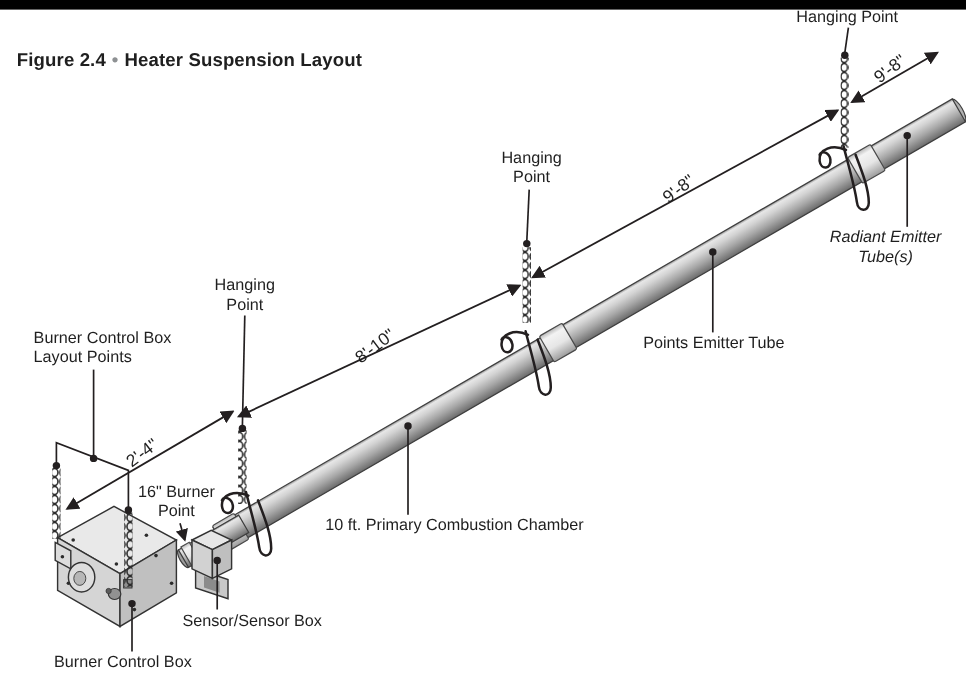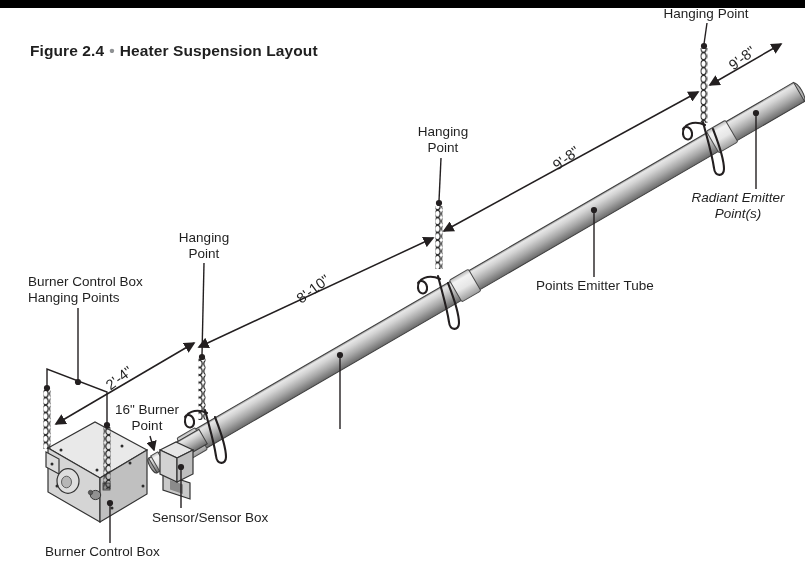--- a/index.html
+++ b/index.html
@@ -6,21 +6,21 @@
     --line:#231f20; --text:#1f1f1f; --bullet:#8e9193;
   }
   html,body { margin:0; padding:0; background:#fff; }
   .stage {
     position:relative; width:805px; height:571px; background:#ffffff;
     overflow:hidden; font-family:"Liberation Sans", sans-serif;
   }
   .topbar { position:absolute; left:0; top:0; width:805px; height:8px; background:#000; }
   .figure-title {
     position:absolute; left:14px; top:42px; font-size:15.5px; font-weight:bold;
-    color:var(--text); white-space:nowrap; letter-spacing:0.1px;margin-left:16px;
+    color:var(--text); white-space:nowrap; letter-spacing:0.1px;
   }
   .figure-title .sep { color:var(--bullet); padding:0 5px; }
   svg { position:absolute; left:0; top:0; }
   .lbl {
     position:absolute; font-size:13.5px; line-height:15.5px; color:var(--text);
     white-space:nowrap;
   }
   .ctr { transform:translateX(-50%); text-align:center; }
   .lbl span { display:block; }
   .dim {
@@ -177,44 +177,47 @@
     <span>Point</span>
   </div>
 
   <div class="lbl ctr" style="left:204px; top:230px;">
     <span>Hanging</span>
     <span>Point</span>
   </div>
 
   <div class="lbl" style="left:28px; top:274px;">
     <span>Burner Control Box</span>
-    <span>Hanging Points</span>
+    <span>Layout Points</span>
   </div>
 
   <div class="lbl ctr" style="left:147px; top:402px;">
     <span>16" Burner</span>
     <span>Point</span>
   </div>
 
   <div class="lbl" style="left:152px; top:510px;">
     <span>Sensor/Sensor Box</span>
   </div>
 
   <div class="lbl" style="left:45px; top:544px;">
     <span>Burner Control Box</span>
   </div>
 
+  <div class="lbl" style="left:271px; top:430px;">
+    <span>10 ft. Primary Combustion Chamber</span>
+  </div>
 
   <div class="lbl" style="left:536px; top:278px;">
     <span>Points Emitter Tube</span>
   </div>
 
   <div class="lbl ctr" style="left:738px; top:190px;font-style:italic;">
     <span>Radiant Emitter</span>
-    <span>Point(s)</span>
+    <span>Tube(s)</span>
   </div>
 
   <div class="dim" style="left:119px; top:378px;">2'-4"</div>
   <div class="dim" style="left:313px; top:289px;">8'-10"</div>
   <div class="dim" style="left:566px; top:158px;">9'-8"</div>
   <div class="dim" style="left:742px; top:58px;">9'-8"</div>
 
 </div>
 
 </body></html>

